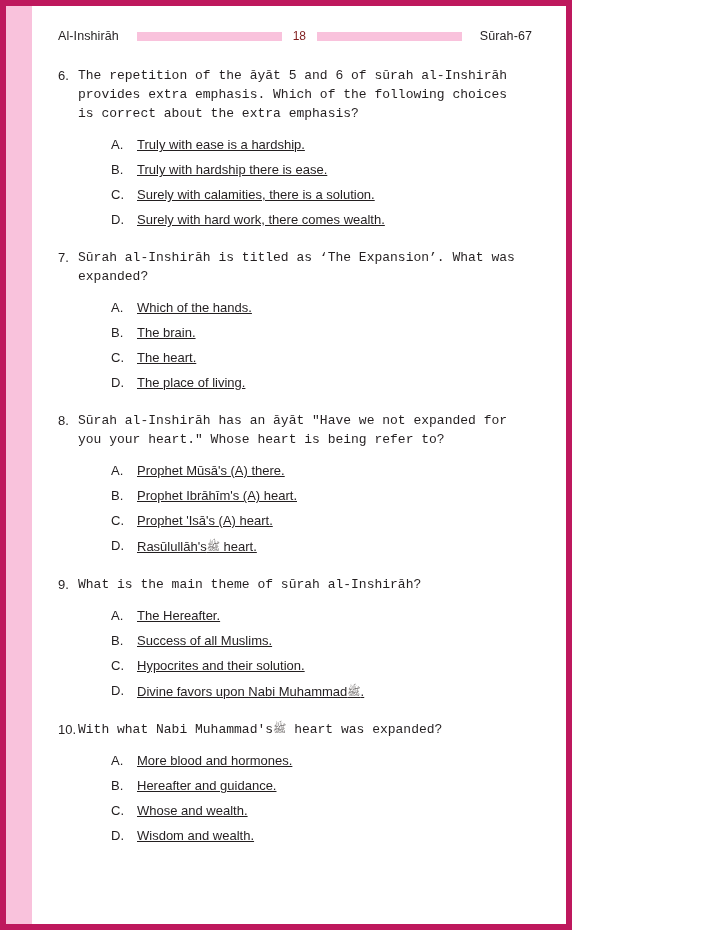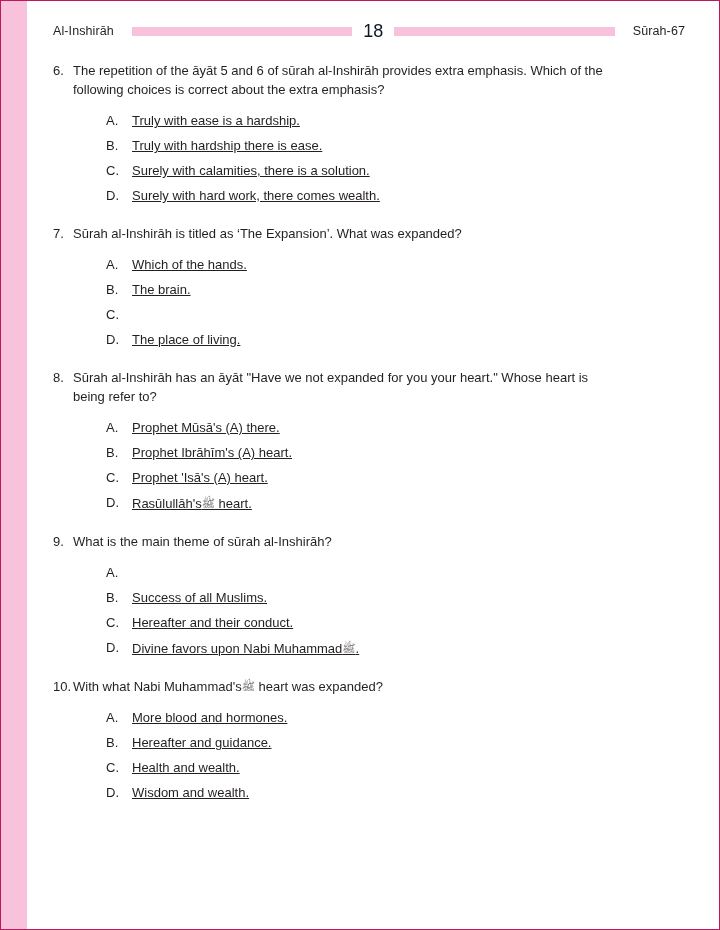--- a/index.html
+++ b/index.html
@@ -5,25 +5,25 @@
   html, body {
     margin: 0;
     padding: 0;
     background: #ffffff;
   }
   body {
     font-family: "Liberation Sans", sans-serif;
   }
   .page {
     position: relative;
-    width: 720px;
+    width: 572px;
     height: 930px;
     background: #ffffff;
     box-sizing: border-box;
-    border: 1px solid #be185d;
+    border: 6px solid #be185d;
     overflow: hidden;
     padding-left: 8px;
   }
   .side-band {
     position: absolute;
     left: 0;
     top: 0;
     width: 26px;
     height: 100%;
     background: #f9c2dc;
@@ -55,22 +55,22 @@
     white-space: nowrap;
   }
   .rule {
     height: 9px;
     background: #f9c2dc;
     flex: 1 1 auto;
   }
   .rule.left  { margin: 0 11px 0 18px; }
   .rule.right { margin: 0 18px 0 11px; }
   .page-number {
-    font-size: 18px;
-    color: #0f172a;
+    font-size: 12px;
+    color: #7f1d1d;
     white-space: nowrap;
   }
 
   
   .questions {
     position: absolute;
     left: 0;
     right: 0;
     top: 60px;
     padding: 0 38px 0 0;
@@ -91,20 +91,21 @@
     padding-left: 26px;
     box-sizing: border-box;
     line-height: 19px;
   }
   .q-text {
     flex: 1 1 auto;
     font-size: 13px;
     color: #231f20;
     line-height: 19px;
     max-width: 537px;
+    font-family: Liberation Mono, monospace;
   }
   .options {
     margin-top: 13px;
   }
   .option-row {
     display: flex;
     align-items: flex-start;
     margin-bottom: 7px;
   }
   .opt-letter {
@@ -180,20 +181,21 @@
             <div class="option-row">
               <div class="opt-letter">A.</div>
               <div class="opt-text">Which of the hands.</div>
             </div>
             <div class="option-row">
               <div class="opt-letter">B.</div>
               <div class="opt-text">The brain.</div>
             </div>
             <div class="option-row">
               <div class="opt-letter">C.</div>
+              <div class="opt-text">The heart.</div>
             </div>
             <div class="option-row">
               <div class="opt-letter">D.</div>
               <div class="opt-text">The place of living.</div>
             </div>
           </div>
         </div>
         <div class="question-block">
           <div class="q-head">
             <div class="q-num">8.</div>
@@ -219,28 +221,29 @@
           </div>
         </div>
         <div class="question-block">
           <div class="q-head">
             <div class="q-num">9.</div>
             <div class="q-text">What is the main theme of sūrah al-Inshirāh?</div>
           </div>
           <div class="options">
             <div class="option-row">
               <div class="opt-letter">A.</div>
+              <div class="opt-text">The Hereafter.</div>
             </div>
             <div class="option-row">
               <div class="opt-letter">B.</div>
               <div class="opt-text">Success of all Muslims.</div>
             </div>
             <div class="option-row">
               <div class="opt-letter">C.</div>
-              <div class="opt-text">Hereafter and their conduct.</div>
+              <div class="opt-text">Hypocrites and their solution.</div>
             </div>
             <div class="option-row">
               <div class="opt-letter">D.</div>
               <div class="opt-text">Divine favors upon Nabi Muhammad<span class="sym">ﷺ</span>.</div>
             </div>
           </div>
         </div>
         <div class="question-block">
           <div class="q-head">
             <div class="q-num">10.</div>
@@ -250,21 +253,21 @@
             <div class="option-row">
               <div class="opt-letter">A.</div>
               <div class="opt-text">More blood and hormones.</div>
             </div>
             <div class="option-row">
               <div class="opt-letter">B.</div>
               <div class="opt-text">Hereafter and guidance.</div>
             </div>
             <div class="option-row">
               <div class="opt-letter">C.</div>
-              <div class="opt-text">Health and wealth.</div>
+              <div class="opt-text">Whose and wealth.</div>
             </div>
             <div class="option-row">
               <div class="opt-letter">D.</div>
               <div class="opt-text">Wisdom and wealth.</div>
             </div>
           </div>
         </div>
       </div>
 
   </div>

